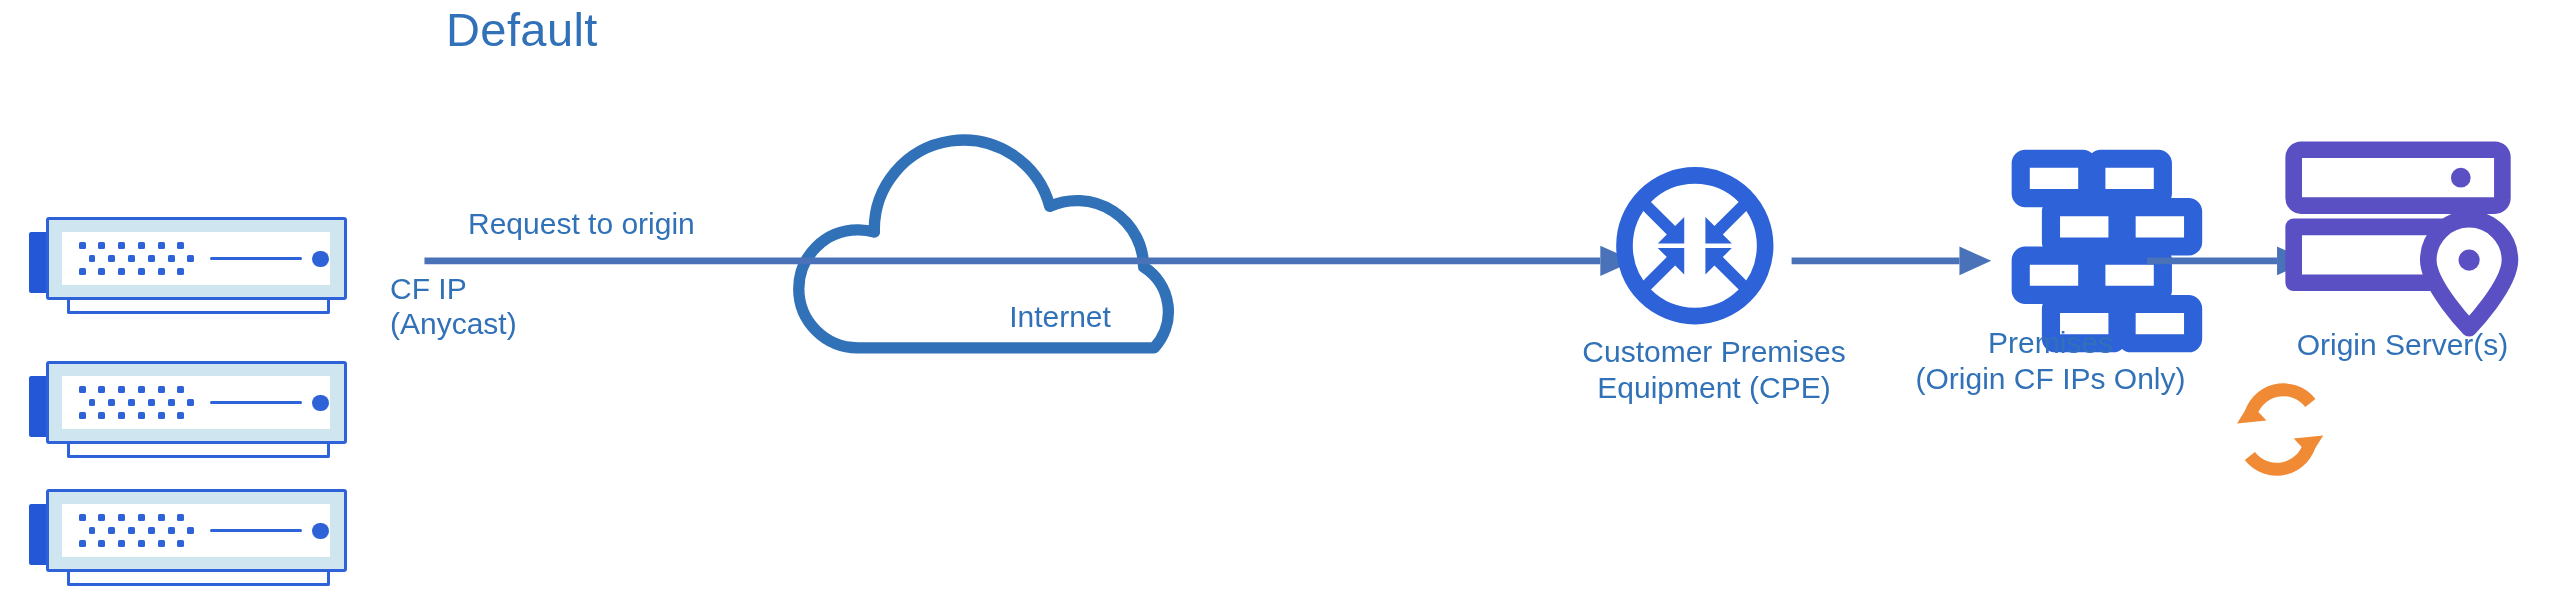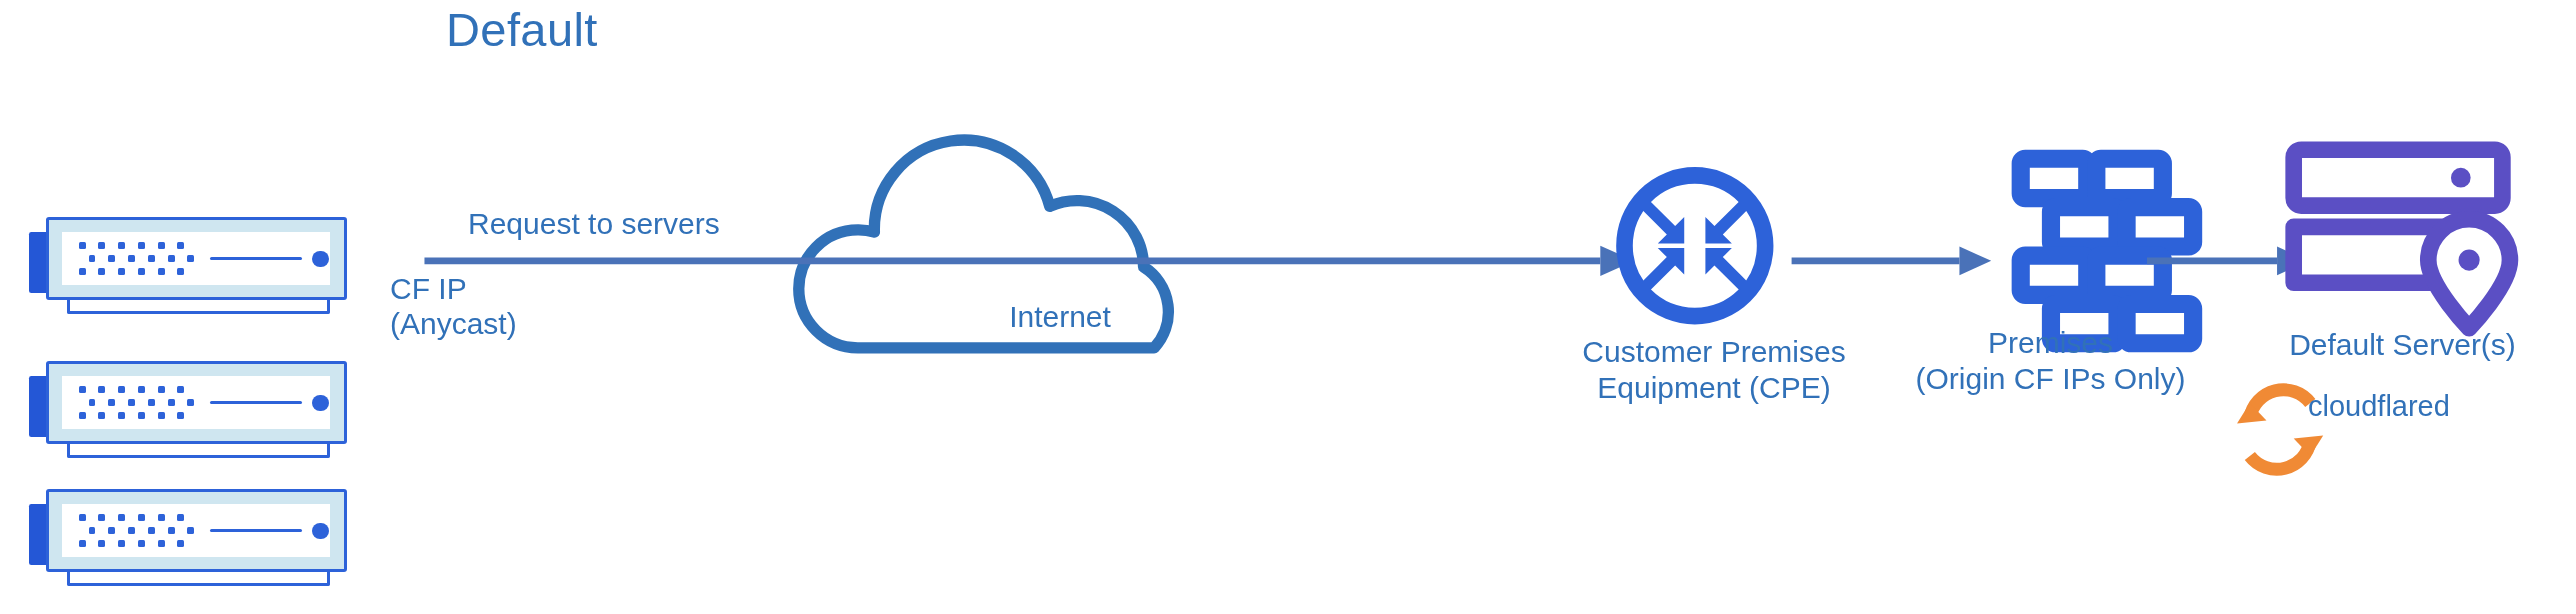--- a/index.html
+++ b/index.html
@@ -288,39 +288,38 @@
 
     <g fill="none" stroke="#F08A35" stroke-width="17" stroke-linecap="butt">
       <path d="M2974 553 a 45 45 0 0 1 80 -20"></path>
       <path d="M3054 583 a 45 45 0 0 1 -80 20"></path>
       <polygon points="2974,533 2996,556 2957,560" fill="#F08A35" stroke="none"></polygon>
       <polygon points="3054,603 3032,580 3071,576" fill="#F08A35" stroke="none"></polygon>
     </g>
 
   </svg>
 
-  <div class="abs flow-label" id="label-request">Request to servers</div>
+  <div class="abs flow-label" id="label-request">Request to origin</div>
 
   <div class="abs flow-label" id="label-cfip">
     <div>CF IP</div>
     <div>(Anycast)</div>
   </div>
 
   <div class="abs node-label" id="cpe-label">
     <div>Customer Premises</div>
     <div>Equipment (CPE)</div>
   </div>
 
   <div class="abs node-label" id="internet-text">Internet</div>
 
   <div class="abs node-label" id="fw-label">
     <div>Premises</div>
     <div>(Origin CF IPs Only)</div>
   </div>
 
-  <div class="abs node-label" id="origin-label">Default Server(s)</div>
+  <div class="abs node-label" id="origin-label">Origin Server(s)</div>
 
   <div class="abs" id="cfd-note">
-    <div>cloudflared</div>
   </div>
 
 </div>
 
 
 </body></html>

